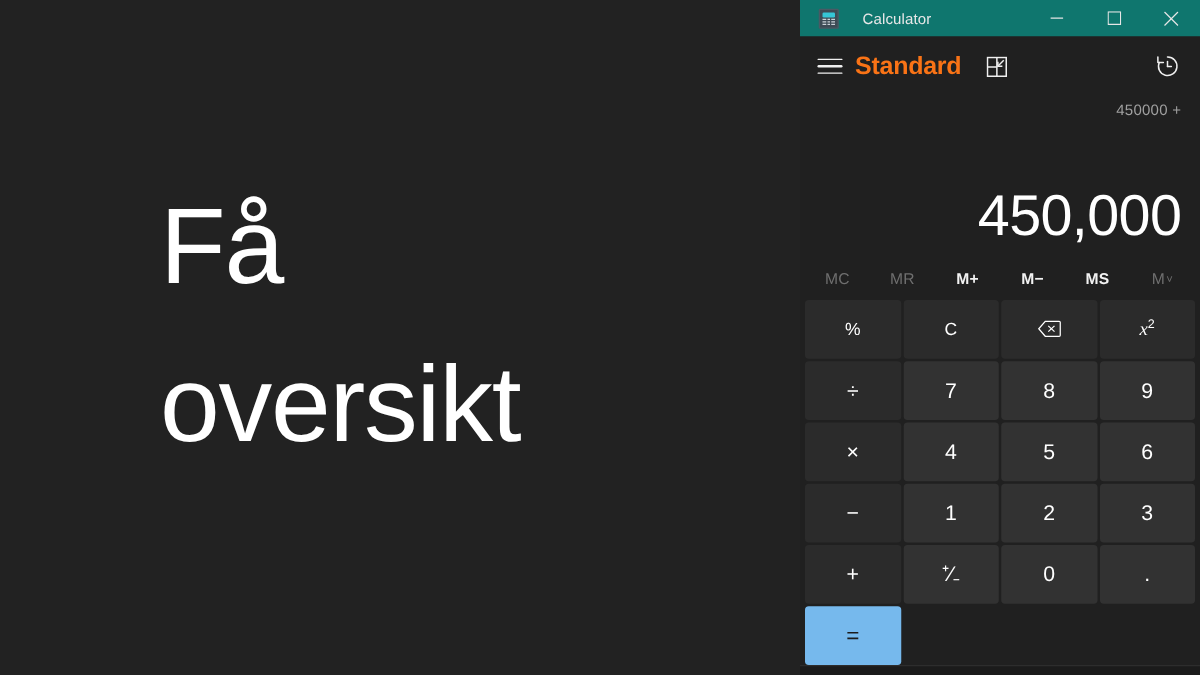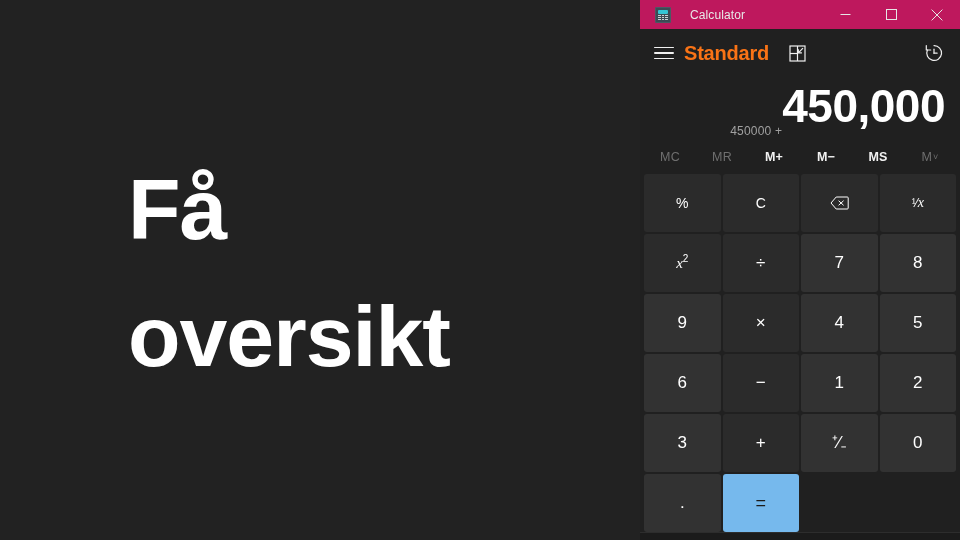--- a/index.html
+++ b/index.html
@@ -11,42 +11,42 @@
   }
   #stage { position:relative; width:960px; height:540px; background:#222222; }
 
   
   .slide-area {
     position:absolute; left:0; top:0; width:640px; height:540px;
     background:#222222;
   }
   .slide-heading {
     position:absolute;
-    left:128px; top:146px; width:500px;
+    left:128px; top:134px; width:500px;
     color:#ffffff;
     font-family:"Liberation Sans", sans-serif;
     font-size:86px;
-    font-weight:700;
+    font-weight:400;
     line-height:1.48;
     letter-spacing:-1px;
     white-space:pre-line;
   }
 
   
   .calc-window {
     position:absolute; left:640px; top:0; width:320px; height:540px;
     background:#202020;
     display:flex; flex-direction:column;
   }
 
   
   .titlebar {
     height:29px; flex:0 0 29px;
     display:flex; align-items:center;
-    background:#be185d;
+    background:#0f766e;
     position:relative;
   }
   .app-icon {
     width:16px; height:16px; margin-left:15px;
     border-radius:1px;
     background:#3d4b55;
     position:relative; flex:0 0 16px;
     border:1px solid #4a5a64;
   }
   .app-icon .screen {
@@ -96,30 +96,31 @@
   }
   .history-btn {
     position:absolute; right:13px; top:50%; transform:translateY(-50%);
     width:26px; height:26px;
     display:flex; align-items:center; justify-content:center;
   }
 
   
   .display-wrap {
     flex:0 0 auto; padding:0 15px;
-    display:flex; flex-direction:row; align-items:flex-end;
+    display:flex; flex-direction:column; align-items:flex-end;
     justify-content:flex-end;
+    gap:44px;
   }
   .expression {
     color:#a0a0a0; font-size:12px; height:22px;
     line-height:22px; letter-spacing:0.2px;
     white-space:nowrap;
   }
   .result {
-    color:#ffffff; font-size:46px; font-weight:700;
+    color:#ffffff; font-size:46px; font-weight:400;
     line-height:1.12; letter-spacing:-0.5px;
     margin-top:4px; margin-bottom:9px;
     white-space:nowrap;
   }
 
   
   .memory-row {
     flex:0 0 30px; height:30px;
     display:flex; align-items:center;
     padding:0 4px;
@@ -277,23 +278,20 @@
           <span>C</span>
         </button>
         <button class="key fn">
           <svg width="19" height="14" viewBox="0 0 19 14">
             <path d="M6.2 1 H17.3 A0.9 0.9 0 0 1 18.2 1.9 V12.1 A0.9 0.9 0 0 1 17.3 13 H6.2 L1 7 Z" fill="none" stroke="#ffffff" stroke-width="1"></path>
             <line x1="8.6" y1="4.7" x2="13.6" y2="9.3" stroke="#ffffff" stroke-width="1"></line>
             <line x1="13.6" y1="4.7" x2="8.6" y2="9.3" stroke="#ffffff" stroke-width="1"></line>
           </svg>
         </button>
         <button class="key fn">
-          <span style="font-size:14px;"><span style="font-size:12px;">¹⁄</span><span class="ital" style="font-size:14px;">x</span></span>
-        </button>
-        <button class="key fn">
           <span><span class="ital" style="font-size:15px;">x</span><span class="sup">2</span></span>
         </button>
         <button class="key op">
           <span>÷</span>
         </button>
         <button class="key num">
           <span>7</span>
         </button>
         <button class="key num">
           <span>8</span>

